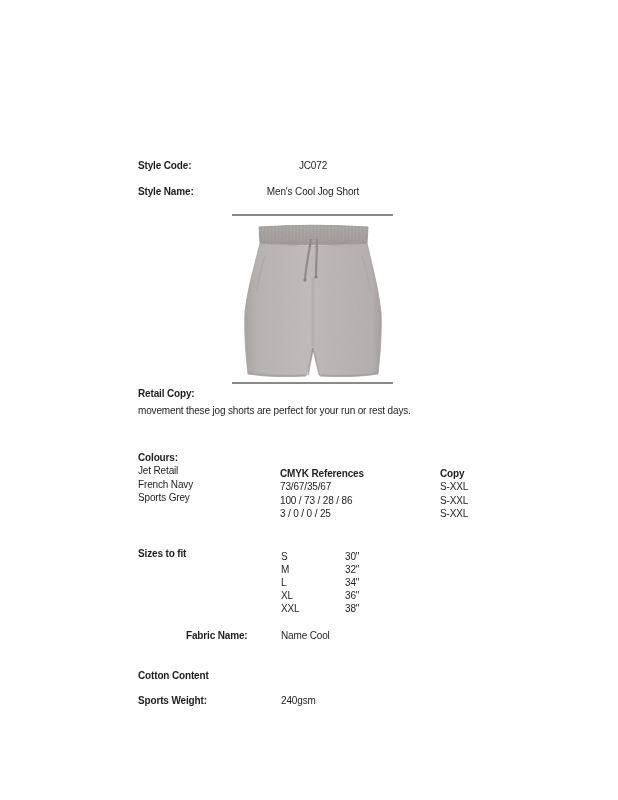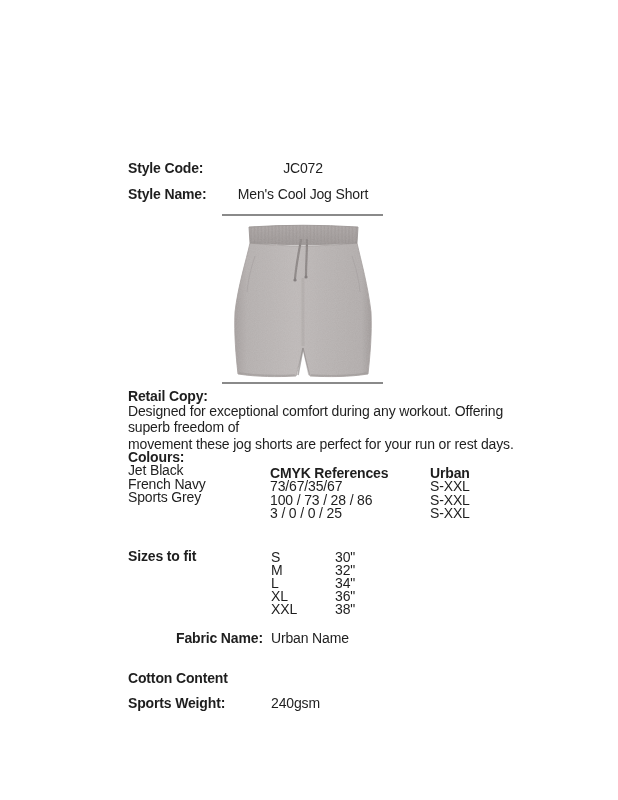--- a/index.html
+++ b/index.html
@@ -2,24 +2,25 @@
 <html><head>
 <meta charset="utf-8">
 <style>
   html, body { margin: 0; padding: 0; background: #ffffff; }
   .page {
     position: relative;
     width: 558px;
     height: 800px;
     background: #ffffff;
     font-family: "Liberation Sans", "DejaVu Sans", sans-serif;
-    font-size: 14px;
+    font-size: 10px;
     letter-spacing: -0.15px;
     color: #1e1e1e;
     overflow: hidden;
+    margin-left: 10px;
   }
   .abs { position: absolute; }
   .b { font-weight: bold; }
   .label-col { left: 128px; }
   .val-col { left: 271px; }
   .center-col { left: 222px; width: 162px; text-align: center; }
   .divider {
     position: absolute;
     left: 222px;
     width: 161px;
@@ -92,38 +93,37 @@
       <circle cx="84" cy="61" r="1.6" fill="#7e7878"></circle>
 
       <rect x="0" y="0" width="161" height="164" clip-path="url(#clipShorts)" filter="url(#heather)" opacity="0.5"></rect>
     </svg>
   </div>
 
   <div class="divider" style="top: 382px; background: rgb(138, 138, 138);"></div>
 
   <div class="abs b label-col" style="top:388px;">Retail Copy:</div>
   <div class="abs label-col copy-lines" style="top:403px;">
-    <div>Designed for exceptional comfort during any workout. Offering superb freedom of</div>
     <div>movement these jog shorts are perfect for your run or rest days.</div>
   </div>
 
   <div class="abs label-col tbl-col" style="top:451px;">
     <div class="b">Colours:</div>
-    <div>Jet Black</div>
+    <div>Jet Retail</div>
     <div>French Navy</div>
     <div>Sports Grey</div>
   </div>
   <div class="abs val-col tbl-col" style="left:270px; top:467px;">
     <div class="b">CMYK References</div>
     <div>73/67/35/67</div>
     <div>100 / 73 / 28 / 86</div>
     <div>3 / 0 / 0 / 25</div>
   </div>
   <div class="abs tbl-col" style="left:430px; top:467px;">
-    <div class="b">Urban</div>
+    <div class="b">Copy</div>
     <div>S-XXL</div>
     <div>S-XXL</div>
     <div>S-XXL</div>
   </div>
 
   <div class="abs b label-col" style="top:548px;">Sizes to fit</div>
   <div class="abs val-col fit-col" style="top:551px;">
     <div>S</div>
     <div>M</div>
     <div>L</div>
@@ -132,20 +132,20 @@
   </div>
   <div class="abs fit-col" style="left:335px; top:551px;">
     <div>30"</div>
     <div>32"</div>
     <div>34"</div>
     <div>36"</div>
     <div>38"</div>
   </div>
 
   <div class="abs b label-col" style="top:630px;padding-left:48px;">Fabric Name:</div>
-  <div class="abs val-col" style="top:630px;">Urban Name</div>
+  <div class="abs val-col" style="top:630px;">Name Cool</div>
 
   <div class="abs b label-col" style="top:670px;">Cotton Content</div>
 
   <div class="abs b label-col" style="top:695px;">Sports Weight:</div>
   <div class="abs val-col" style="top:695px;">240gsm</div>
 
 </div>
 
 </body></html>

